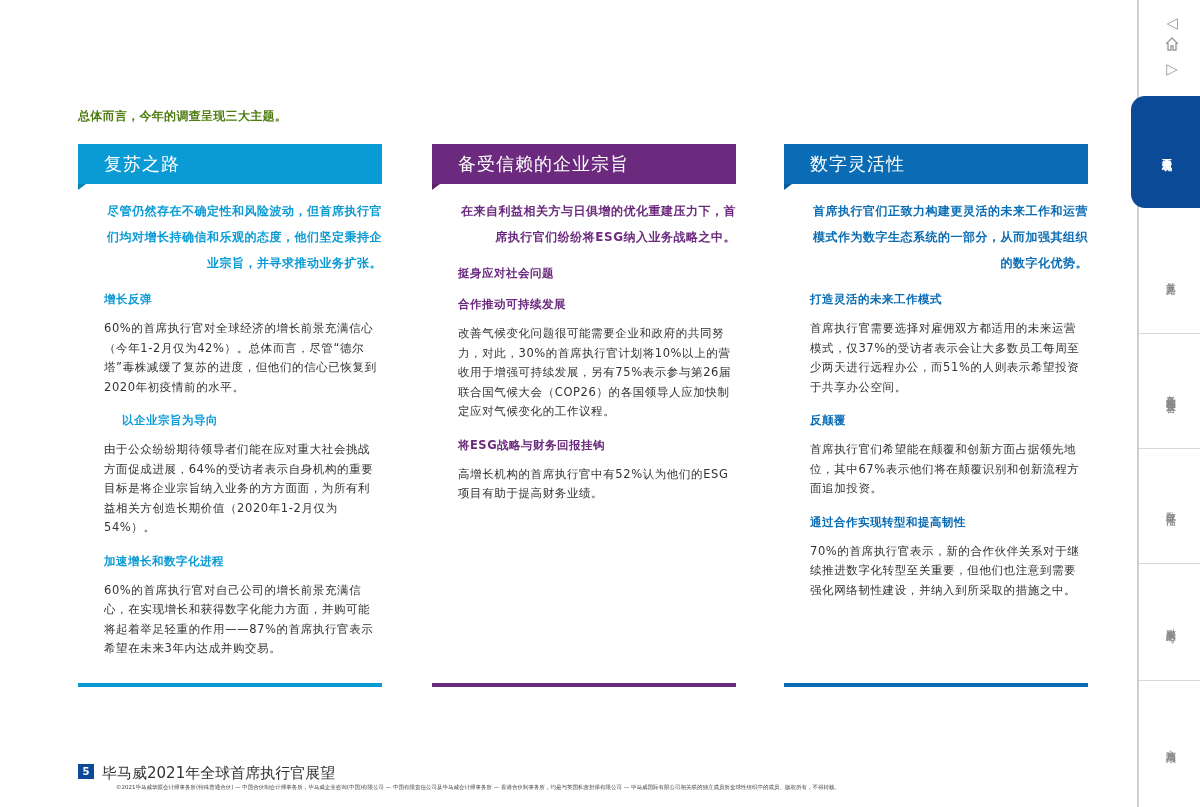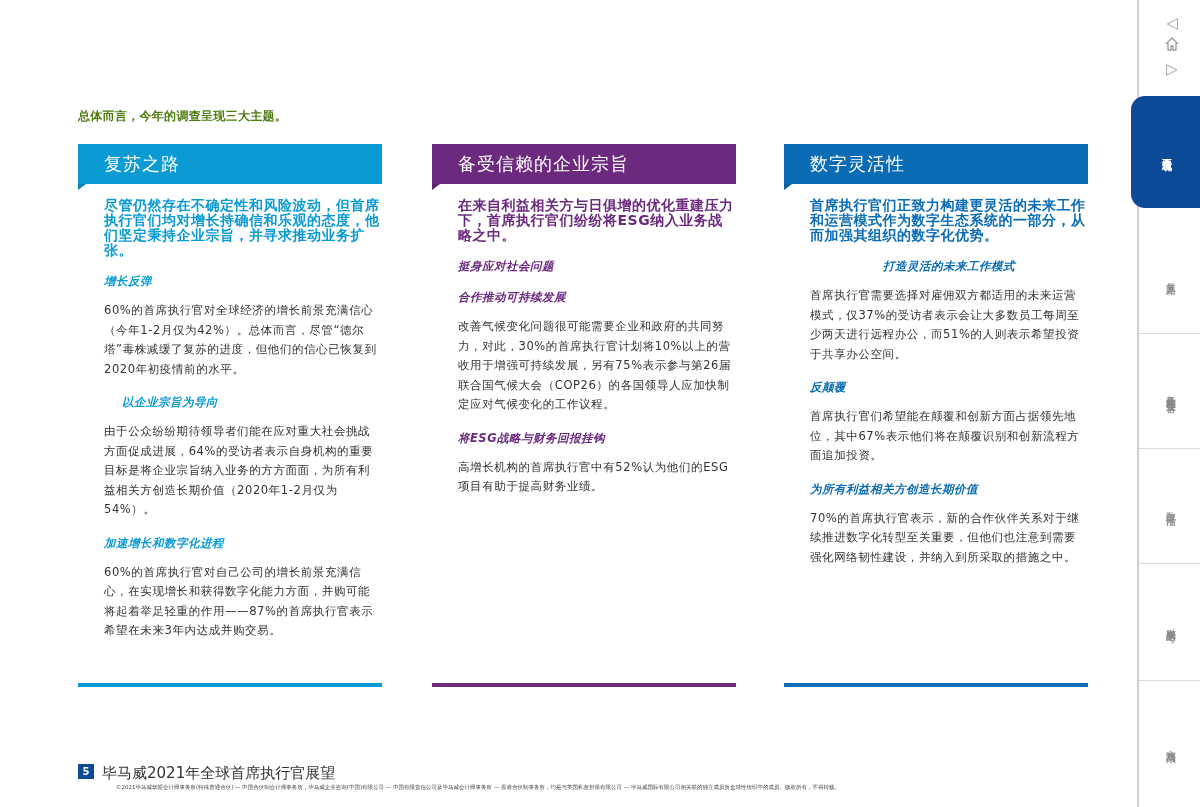--- a/index.html
+++ b/index.html
@@ -4,22 +4,22 @@
 <style>
   html, body { margin:0; padding:0; }
   body { width:1200px; height:807px; background:#ffffff; position:relative; overflow:hidden;
          font-family:"DejaVu Sans", sans-serif; color:#333; }
   .intro { position:absolute; left:78px; top:108px; font-size:12px; font-weight:bold; color:#4d7c0f; letter-spacing:0.3px; }
   .col { position:absolute; top:144px; width:304px; }
   .col1 { left:78px; } .col2 { left:432px; } .col3 { left:784px; }
   .banner { position:relative; height:40px; color:#fff; font-size:18px; line-height:40px; padding-left:26px; box-sizing:border-box; letter-spacing:1px; }
   .banner::after { content:""; position:absolute; left:0; bottom:-6px; width:0; height:0;
                    border-top:6px solid var(--c); border-right:8px solid transparent; filter:brightness(0.85); }
-  .lead { margin:14px 0 0 26px; font-size:14px; line-height:15px; font-weight:bold; letter-spacing:0.5px; }
-  .h { margin:16px 0 0 26px; font-size:11.5px; font-weight:bold; letter-spacing:0.5px;font-style:italic; }
+  .lead { margin:14px 0 0 26px; font-size:12px; line-height:26px; font-weight:bold; letter-spacing:0.5px;text-align:right; }
+  .h { margin:16px 0 0 26px; font-size:11.5px; font-weight:bold; letter-spacing:0.5px; }
   .p { margin:12px 0 0 26px; font-size:11.5px; line-height:19.5px; color:#333; letter-spacing:0.6px; }
   .rule { position:absolute; top:683px; height:4px; width:304px; }
   .rule1 { left:78px; } .rule2 { left:432px; } .rule3 { left:784px; }
   .sidebar { position:absolute; left:1137px; top:0; width:63px; height:807px; border-left:2px solid #cfcfcf; }
   .navicons { position:absolute; left:20px; top:14px; width:26px; color:#999; display:flex; flex-direction:column; align-items:center; gap:4px; }
   .navicons span { display:block; font-size:15px; line-height:18px; cursor:pointer; }
   .tab { position:absolute; left:0; width:63px; border-top:1px solid #d9d9d9; display:flex; align-items:center; justify-content:center; cursor:pointer; }
   .tab .lbl { writing-mode:vertical-rl; font-size:10px; color:#888; letter-spacing:1px; }
   .tab.active { left:-8px; width:71px; background:#0a4a96; border-radius:14px 0 0 14px; border-top:none; }
   .tab.active .lbl { color:#fff; font-weight:bold; }
@@ -55,25 +55,25 @@
   <div class="p">改善气候变化问题很可能需要企业和政府的共同努力，对此，30%的首席执行官计划将10%以上的营收用于增强可持续发展，另有75%表示参与第26届联合国气候大会（COP26）的各国领导人应加快制定应对气候变化的工作议程。</div>
   <div class="h" style="color:#6b2a7e;">将ESG战略与财务回报挂钩</div>
   <div class="p">高增长机构的首席执行官中有52%认为他们的ESG项目有助于提高财务业绩。</div>
 </div>
 
 <div class="col col3">
   <div class="banner" style="background:#0a6cb4; --c:#0a6cb4;">
     <span>数字灵活性</span>
   </div>
   <div class="lead" style="color:#0a6cb4;">首席执行官们正致力构建更灵活的未来工作和运营模式作为数字生态系统的一部分，从而加强其组织的数字化优势。</div>
-  <div class="h" style="color:#0a6cb4;text-align:center;">打造灵活的未来工作模式</div>
+  <div class="h" style="color:#0a6cb4;">打造灵活的未来工作模式</div>
   <div class="p">首席执行官需要选择对雇佣双方都适用的未来运营模式，仅37%的受访者表示会让大多数员工每周至少两天进行远程办公，而51%的人则表示希望投资于共享办公空间。</div>
   <div class="h" style="color:#0a6cb4;">反颠覆</div>
   <div class="p">首席执行官们希望能在颠覆和创新方面占据领先地位，其中67%表示他们将在颠覆识别和创新流程方面追加投资。</div>
-  <div class="h" style="color:#0a6cb4;">为所有利益相关方创造长期价值</div>
+  <div class="h" style="color:#0a6cb4;">通过合作实现转型和提高韧性</div>
   <div class="p">70%的首席执行官表示，新的合作伙伴关系对于继续推进数字化转型至关重要，但他们也注意到需要强化网络韧性建设，并纳入到所采取的措施之中。</div>
 </div>
 
 <div class="rule rule1" style="background:#0a9ad4;"></div>
 <div class="rule rule2" style="background:#6b2a7e;"></div>
 <div class="rule rule3" style="background:#0a6cb4;"></div>
 
 <div class="sidebar">
   <div class="navicons">
     <span>◁</span>

